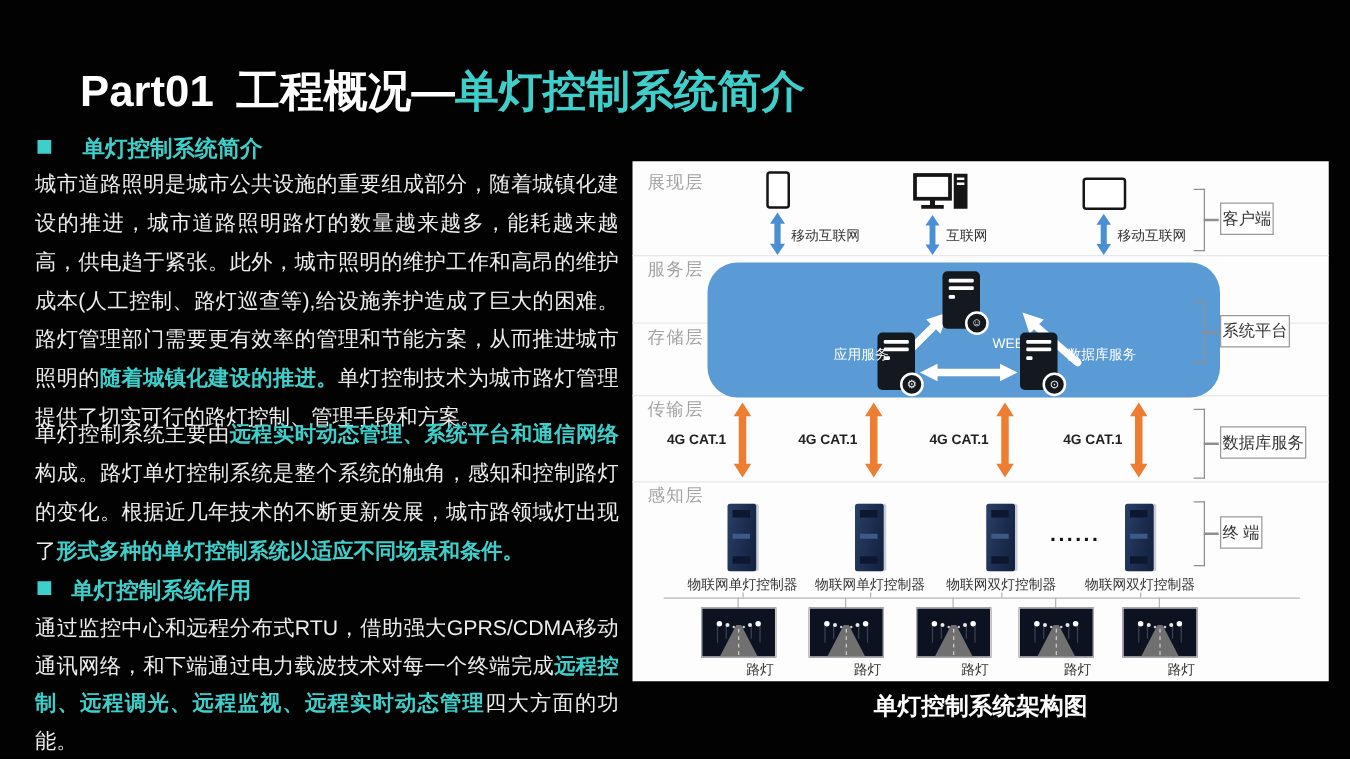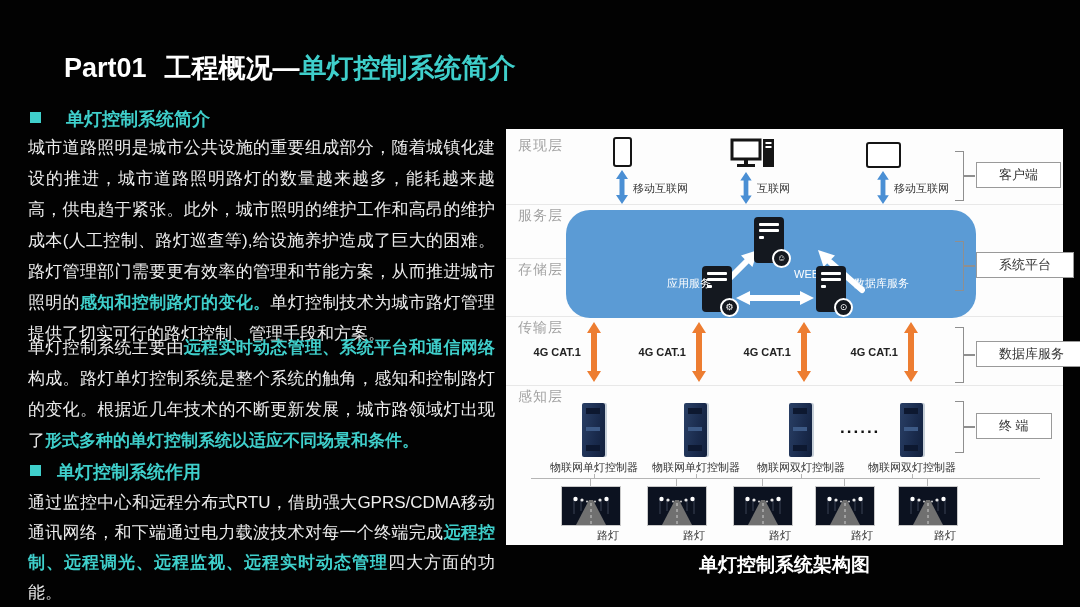--- a/index.html
+++ b/index.html
@@ -1,19 +1,19 @@
 <!DOCTYPE html>
 <html style="--accent: #3FCFCB; --pblue: #5B9BD5; --ablue: #4A8FD4; --aorange: #ED7D31;"><head>
 <meta charset="utf-8">
 <style>
   html,body{margin:0;padding:0;background:#000;}
   .slide{position:relative;width:1080px;height:607px;background:#020202;overflow:hidden;
          font-family:"Liberation Sans","DejaVu Sans",sans-serif;}
   
-  .title{position:absolute;left:64px;top:50px;font-size:27px;font-weight:bold;color:#fff;white-space:nowrap;}
+  .title{position:absolute;left:64px;top:50px;font-size:35px;font-weight:bold;color:#fff;white-space:nowrap;}
   .title .part{margin-right:18px;}
   .title .hl-title{color:var(--accent);}
   
   .bullet{position:absolute;width:11px;height:11px;background:var(--accent);}
   .sec-head{position:absolute;font-size:18px;font-weight:bold;color:var(--accent);white-space:nowrap;}
   .para{position:absolute;left:28px;width:467px;font-size:17px;color:#ededed;text-align:justify;}
   .para .hl{color:var(--accent);font-weight:bold;}
   .p1,.p2{line-height:31px;}
   .p3{line-height:30px;}
   
@@ -48,36 +48,36 @@
   .ctlbl{width:110px;text-align:center;}
   .ellipsis{position:absolute;font-size:17px;font-weight:900;letter-spacing:2px;color:#111;}
   .busline{position:absolute;height:1px;background:#b5b5b5;}
   .tickd,.ticku{position:absolute;width:1px;background:#b5b5b5;}
   .photo{position:absolute;width:58px;height:38px;border:1px solid #c9c9c9;background:#0c1220;}
   .lamplbl{width:58px;text-align:right;}
   
   .brk{position:absolute;width:8px;border:1.5px solid #8f8f8f;border-left:none;}
   .brkm{position:absolute;width:12px;height:1.5px;background:#8f8f8f;}
   .gbox{position:absolute;border:1px solid #9a9a9a;background:#fff;font-size:13px;color:#333;
-        padding:3px 22px;white-space:nowrap;}
+        padding:3px 1px;white-space:nowrap;}
   .caption{position:absolute;left:506px;top:552px;width:557px;text-align:center;
            font-size:19px;font-weight:bold;color:#fff;}
 </style>
 </head>
 <body>
 
 <div class="slide">
 
   <div class="title">
     <span class="part">Part01</span><span>工程概况—</span><span class="hl-title">单灯控制系统简介</span>
   </div>
 
   <div class="bullet" style="left:30px;top:112px;"></div>
   <div class="sec-head" style="left:66px;top:107px;">单灯控制系统简介</div>
-  <div class="para p1" style="top:132px;"><span>城市道路照明是城市公共设施的重要组成部分，随着城镇化建设的推进，城市道路照明路灯的数量越来越多，能耗越来越高，供电趋于紧张。此外，城市照明的维护工作和高昂的维护成本(人工控制、路灯巡查等),给设施养护造成了巨大的困难。路灯管理部门需要更有效率的管理和节能方案，从而推进城市照明的</span><span class="hl">感知和控制路灯的变化。</span><span>单灯控制技术为城市路灯管理提供了切实可行的路灯控制、管理手段和方案。</span></div>
+  <div class="para p1" style="top:132px;"><span>城市道路照明是城市公共设施的重要组成部分，随着城镇化建设的推进，城市道路照明路灯的数量越来越多，能耗越来越高，供电趋于紧张。此外，城市照明的维护工作和高昂的维护成本(人工控制、路灯巡查等),给设施养护造成了巨大的困难。路灯管理部门需要更有效率的管理和节能方案，从而推进城市照明的</span><span class="hl">随着城镇化建设的推进。</span><span>单灯控制技术为城市路灯管理提供了切实可行的路灯控制、管理手段和方案。</span></div>
   <div class="para p2" style="top:332px;"><span>单灯控制系统主要由</span><span class="hl">远程实时动态管理、系统平台和通信网络</span><span>构成。路灯单灯控制系统是整个系统的触角，感知和控制路灯的变化。根据近几年技术的不断更新发展，城市路领域灯出现了</span><span class="hl">形式多种的单灯控制系统以适应不同场景和条件。</span></div>
 
   <div class="bullet" style="left:30px;top:465px;"></div>
   <div class="sec-head" style="left:57px;top:460px;">单灯控制系统作用</div>
   <div class="para p3" style="top:488px;"><span>通过监控中心和远程分布式RTU，借助强大GPRS/CDMA移动通讯网络，和下端通过电力载波技术对每一个终端完成</span><span class="hl">远程控制、远程调光、远程监视、远程实时动态管理</span><span>四大方面的功能。</span></div>
 
   <div class="panel">
 
     <div class="divline" style="top:75px;"></div>
     <div class="divline" style="top:129px;"></div>

